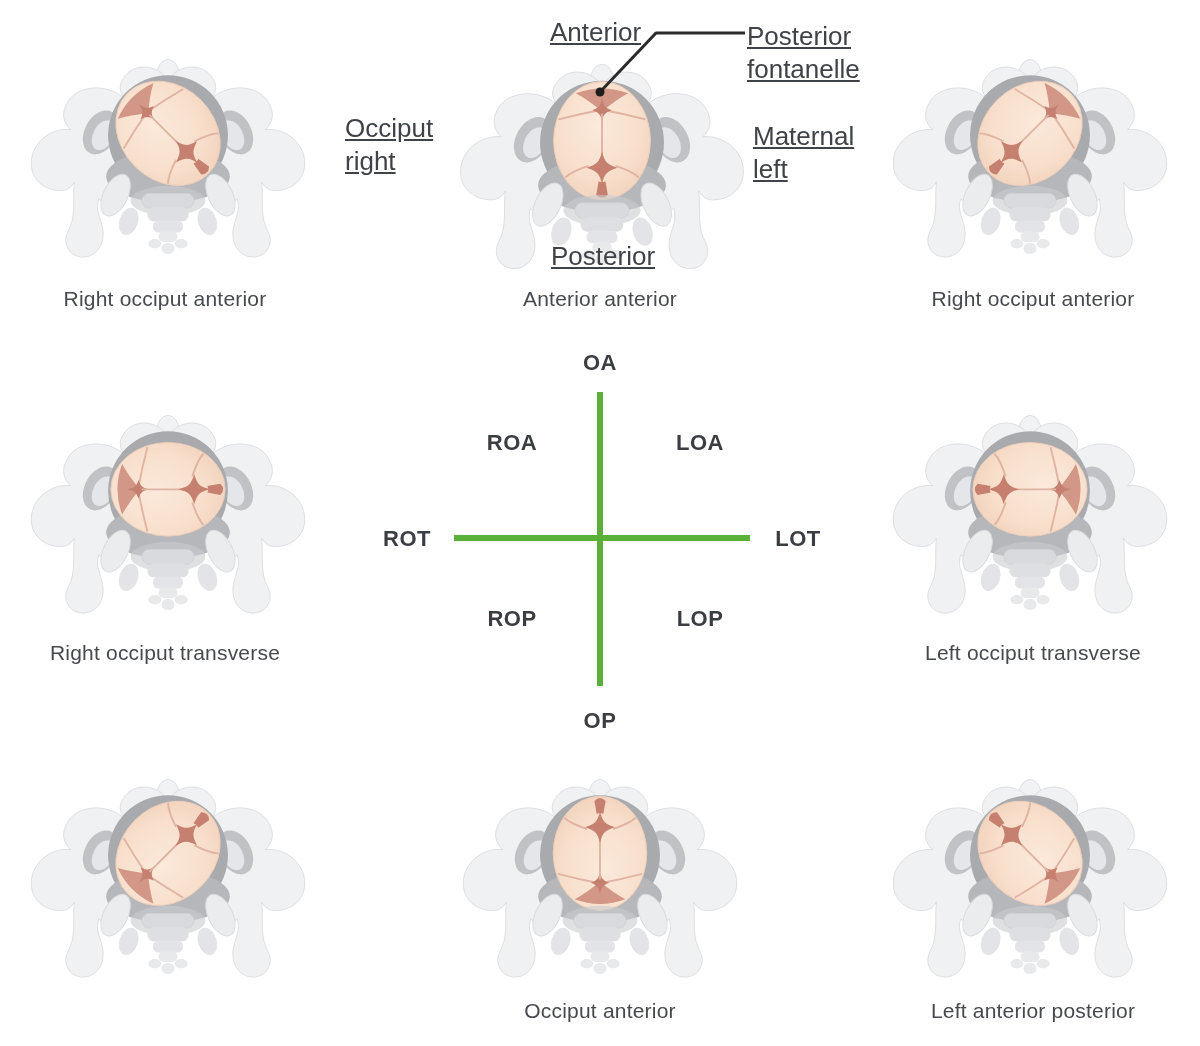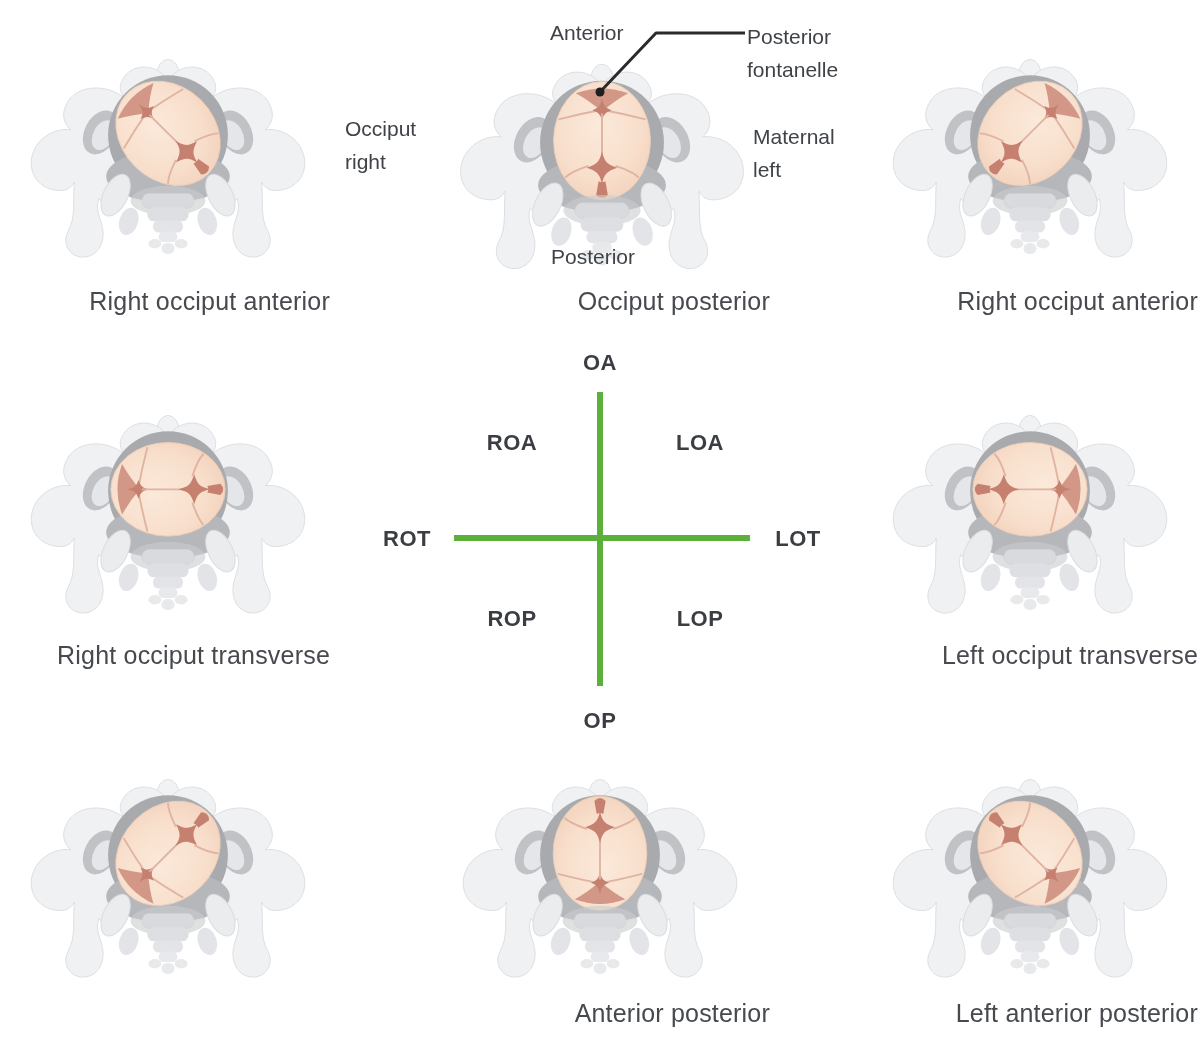--- a/index.html
+++ b/index.html
@@ -1,20 +1,20 @@
 <!DOCTYPE html>
 <html><head>
 <meta charset="utf-8">
 <style>
   html,body{margin:0;padding:0;background:#ffffff;}
   body{font-family:"Liberation Sans",sans-serif;}
   .canvas{position:relative;width:1200px;height:1046px;background:#ffffff;overflow:hidden;}
   .fig{position:absolute;}
-  .caption{position:absolute;text-align:right;font-size:25px;color:#46494e;letter-spacing:.2px;}
-  .anno{position:absolute;font-size:21px;color:#3f4348;line-height:33px;}
+  .caption{position:absolute;text-align:center;font-size:21px;color:#46494e;letter-spacing:.2px;}
+  .anno{position:absolute;font-size:26px;color:#3f4348;line-height:33px;text-decoration:underline;}
   .compass-label{font-size:22px;font-weight:bold;fill:#3a3d42;letter-spacing:.5px;}
 </style>
 </head>
 <body>
 
 <svg width="0" height="0" style="position:absolute" aria-hidden="true">
   <defs>
     <radialGradient id="gHead" cx="46%" cy="38%" r="78%">
       <stop offset="0%" stop-color="#fbe9da"></stop>
       <stop offset="55%" stop-color="#f8dfcc"></stop>
@@ -106,21 +106,21 @@
   <div class="anno" style="left:345px;top:112px;width:110px">Occiput right</div>
   <div class="anno" style="left:753px;top:120px;width:110px">Maternal left</div>
   <div class="anno" style="left:551px;top:240px">Posterior</div>
 
   <svg class="fig" style="left:590px;top:20px" width="170" height="85" viewBox="0 0 170 85">
     <polyline points="155,13 66,13 10,72" fill="none" stroke="#2b2b2b" stroke-width="3" stroke-linejoin="round"></polyline>
     <circle cx="10" cy="72" r="4.5" fill="#1e1e1e"></circle>
   </svg>
 
   <div class="caption" style="left:0;top:287px;width:330px">Right occiput anterior</div>
-  <div class="caption" style="left:430px;top:287px;width:340px">Occiput posterior</div>
+  <div class="caption" style="left:430px;top:287px;width:340px">Anterior anterior</div>
   <div class="caption" style="left:868px;top:287px;width:330px">Right occiput anterior</div>
 
   <svg class="fig" style="left:18px;top:392px" width="300" height="234" viewBox="0 0 320 250">
     <use href="#pelvis-base"></use>
     <g transform="rotate(-90 160 104)">
         <use href="#fetal-head"></use>
       </g>
     <use href="#pelvis-front"></use>
   </svg>
 
@@ -165,16 +165,16 @@
   </svg>
 
   <svg class="fig" style="left:880px;top:756px" width="300" height="234" viewBox="0 0 320 250">
     <use href="#pelvis-base"></use>
     <g transform="rotate(135 160 104)">
         <use href="#fetal-head"></use>
       </g>
     <use href="#pelvis-front"></use>
   </svg>
 
-  <div class="caption" style="left:430px;top:999px;width:340px">Anterior posterior</div>
+  <div class="caption" style="left:430px;top:999px;width:340px">Occiput anterior</div>
   <div class="caption" style="left:868px;top:999px;width:330px">Left anterior posterior</div>
 
 </div>
 
 </body></html>

